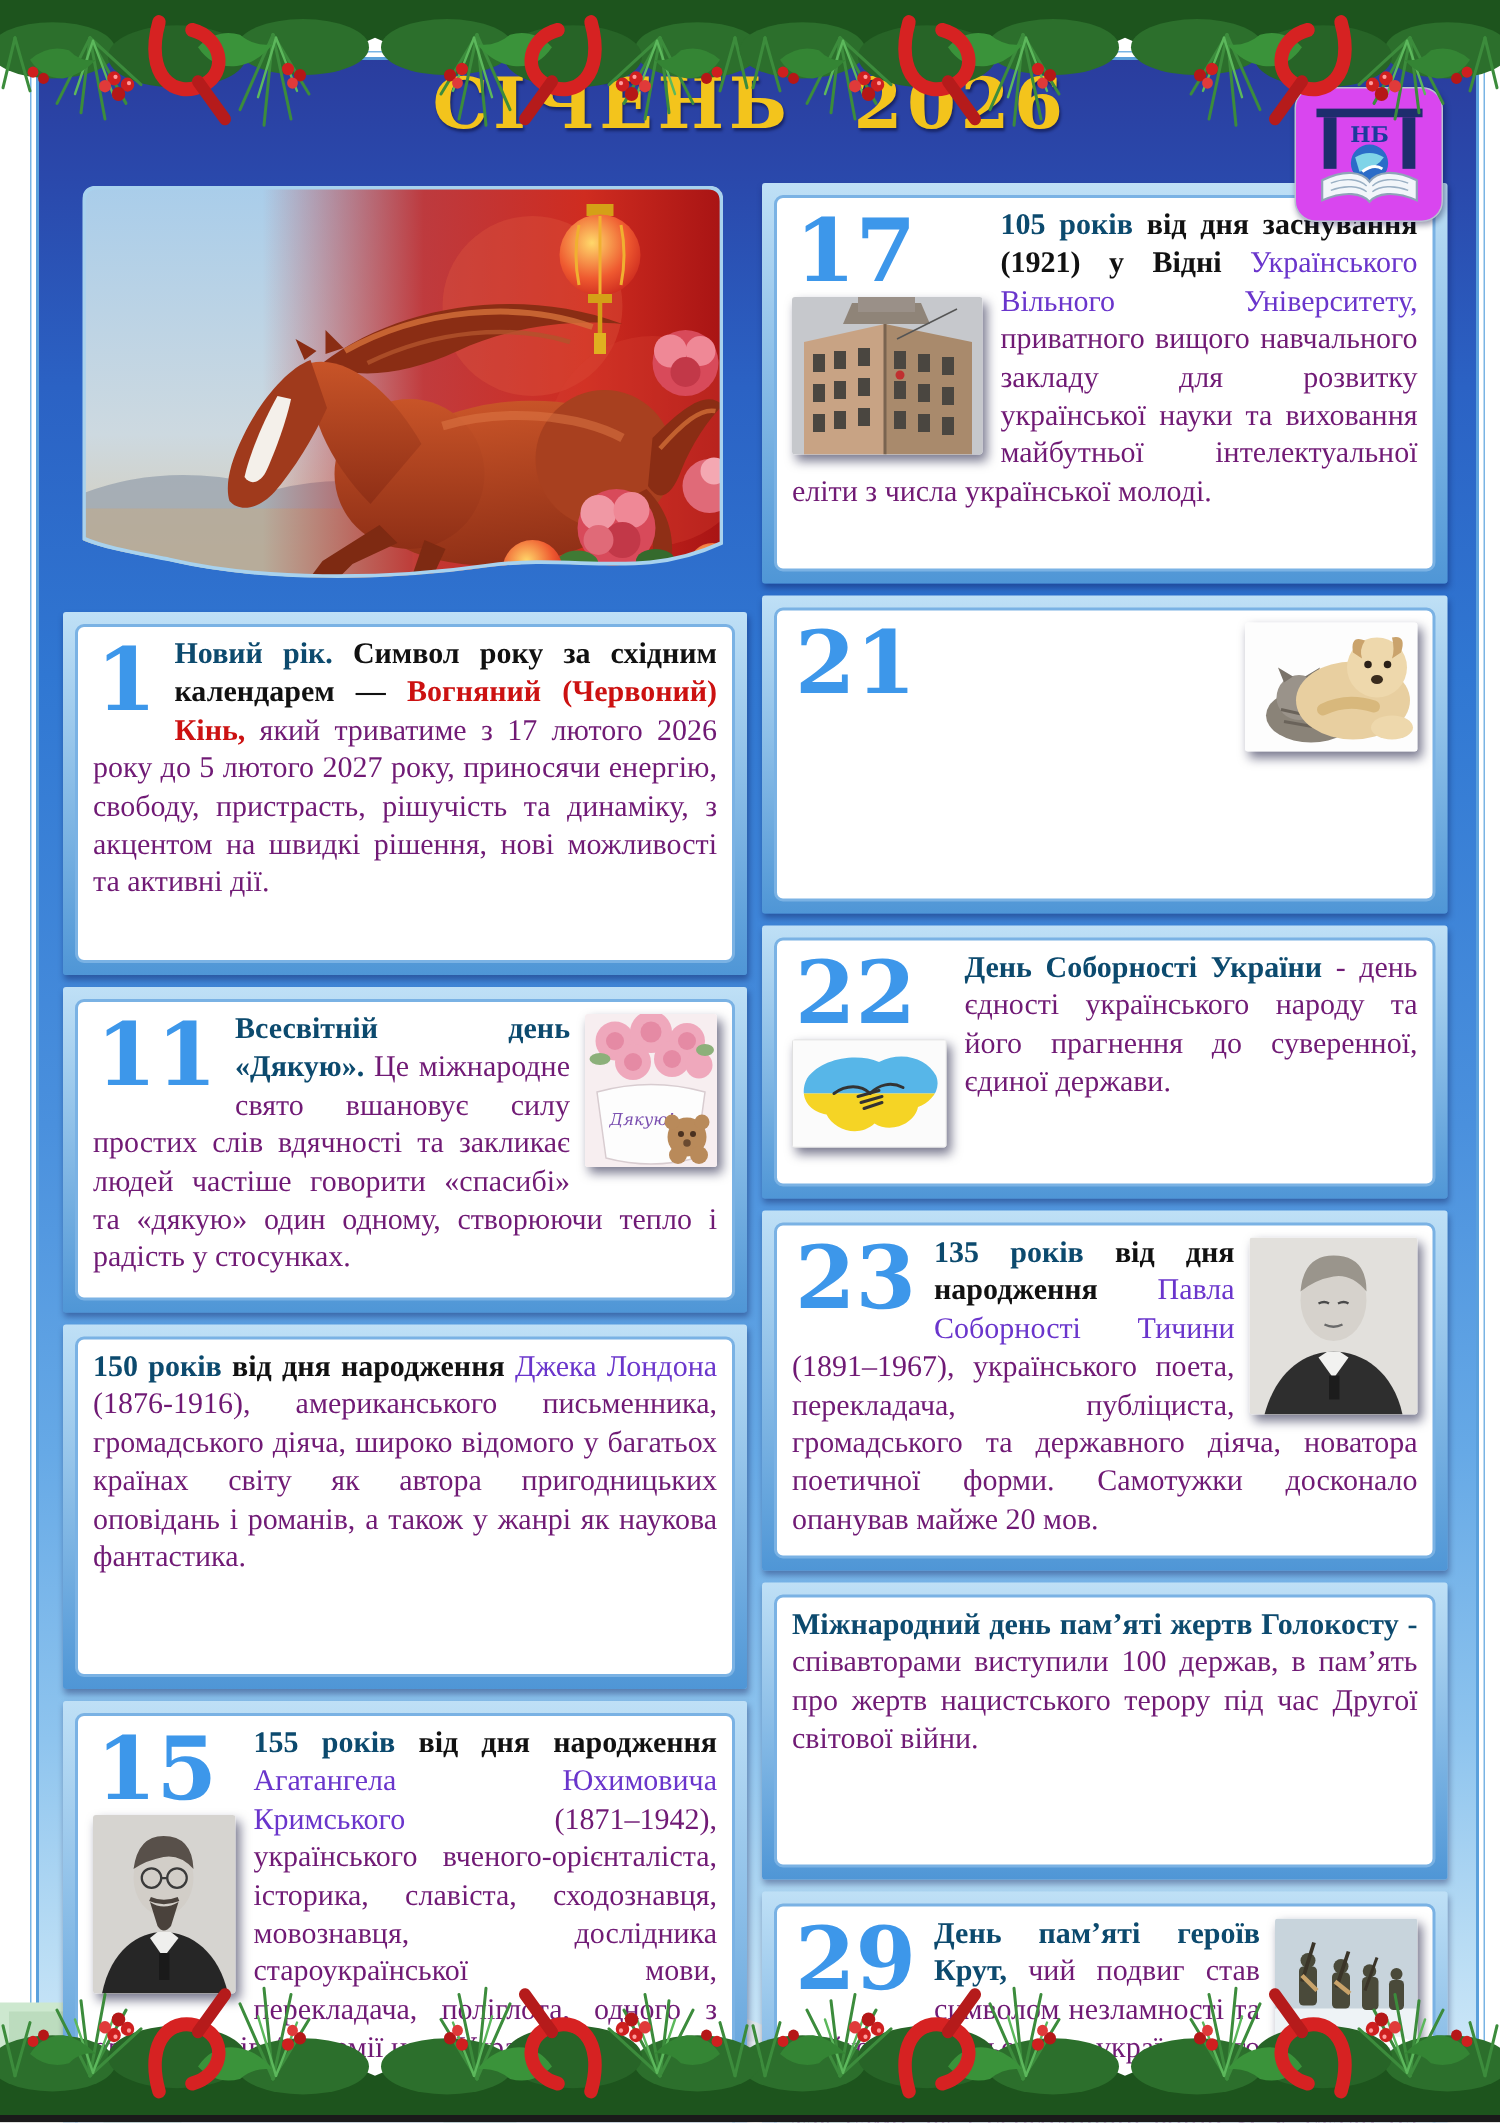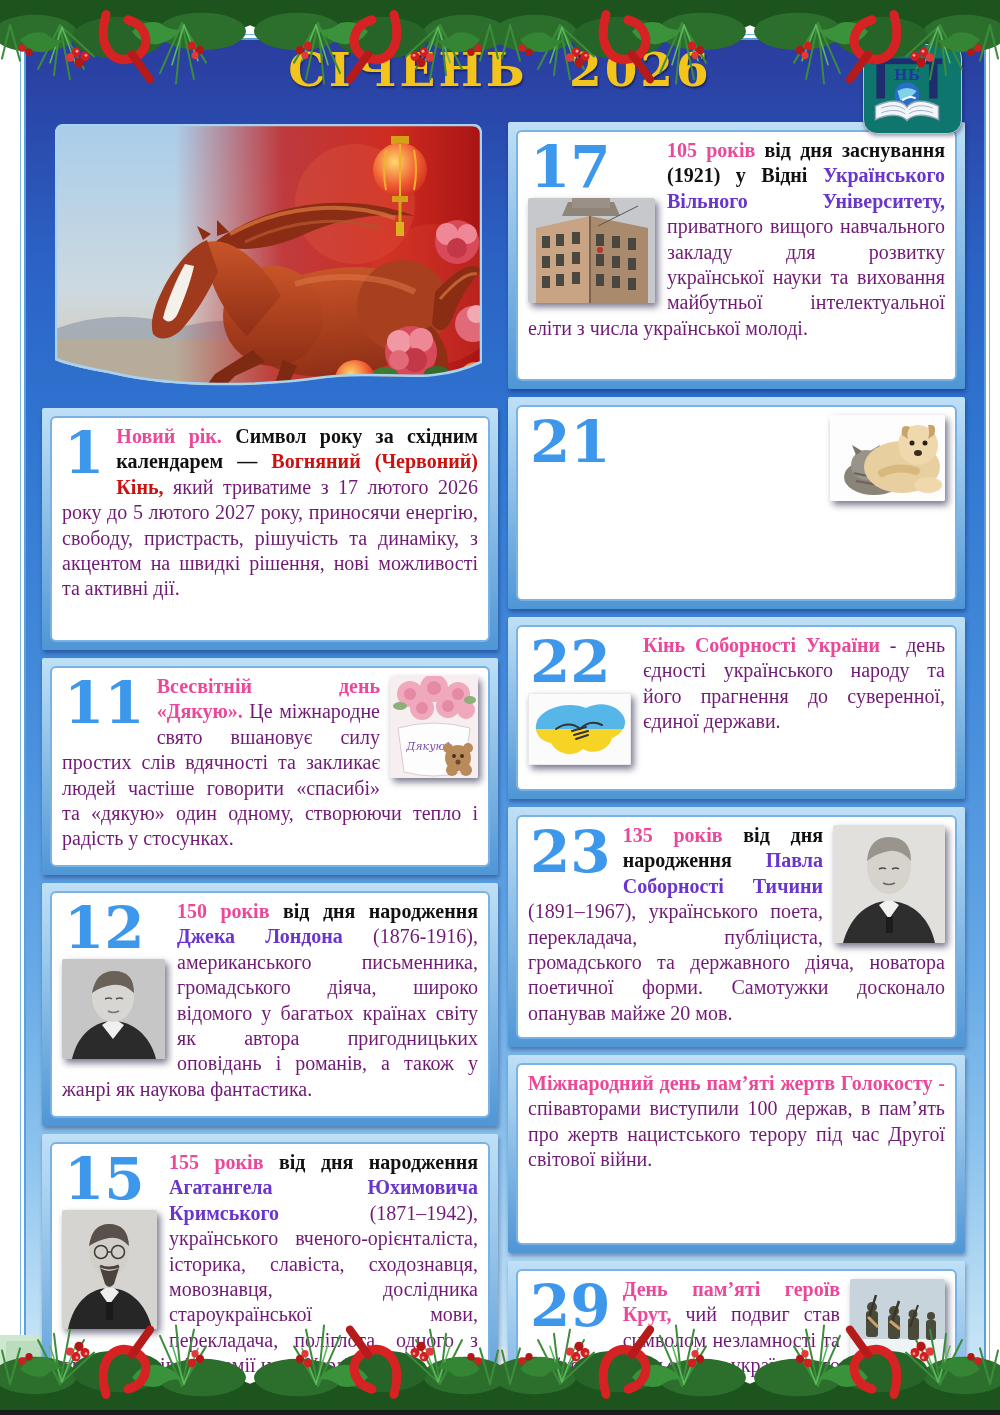--- a/index.html
+++ b/index.html
@@ -11,23 +11,23 @@
     border:2px solid #5aa0dc;border-radius:4px;
     box-shadow:0 0 0 3px #ffffff, 0 0 0 4px #79b4e4;
     background:linear-gradient(180deg,#2a3d9e 0%,#2a49ac 6%,#2b62c4 16%,#3077d2 30%,
                #4a90dd 52%,#66a9e6 68%,#8ec4ee 82%,#b8dcf4 92%,#d6ecfa 100%);}
 
   .page-title{position:absolute;left:0;right:0;top:42px;z-index:4;text-align:center;
     font-family:"DejaVu Serif","Liberation Serif",serif;font-weight:bold;font-size:47px;
     color:#f3c41c;letter-spacing:3px;word-spacing:22px;text-shadow:1px 2px 2px rgba(0,0,30,.45);}
 
   
-  .logo-box{position:absolute;right:38px;top:44px;width:97px;height:88px;z-index:5;
-    background:#0f766e;border:1px solid #b8c4d0;border-radius:14px;
-    box-shadow:1px 2px 4px rgba(0,0,50,.4);display:flex;align-items:center;justify-content:flex-start;}
+  .logo-box{position:absolute;right:38px;top:58px;width:97px;height:88px;z-index:5;
+    background:#d946ef;border:1px solid #b8c4d0;border-radius:14px;
+    box-shadow:1px 2px 4px rgba(0,0,50,.4);display:flex;align-items:center;justify-content:center;}
 
   
   .col{position:absolute;z-index:3;display:flex;flex-direction:column;gap:8px;}
   .col-left{left:42px;top:124px;width:456px;}
   .col-right{left:508px;top:122px;width:457px;}
 
   
   .horse-wrap{width:427px;height:276px;margin-left:13px;position:relative;}
 
   
@@ -38,23 +38,23 @@
 
   .day{float:left;font-family:"DejaVu Serif",serif;font-weight:bold;font-size:58px;
     line-height:50px;color:#3d97ea;padding:4px 12px 0 2px;}
   .leftcol{float:left;margin:0 12px 4px 0;display:flex;flex-direction:column;align-items:flex-start;}
   .leftcol .day{float:none;padding:4px 6px 6px 2px;}
 
   .photo{box-shadow:3px 4px 7px rgba(10,10,50,.55);border-radius:2px;display:block;}
   .photoR{float:right;margin:2px 0 4px 10px;}
 
   .entry-text{margin:0;text-align:justify;font-size:20px;line-height:1.27;color:#151515;}
-  .sg-blue{color:#ec4899;font-weight:bold;}
+  .sg-blue{color:#0c4a6e;font-weight:bold;}
   .sg-bold{color:#111111;font-weight:bold;}
-  .sg-purple{color:#6a35cc;font-weight:bold;}
+  .sg-purple{color:#6a35cc;font-weight:normal;}
   .sg-red{color:#cc1111;font-weight:bold;}
   .sg-plain{color:#701a75;}
 
   
   .h220{min-height:208px;} .h195{min-height:183px;} .h221{min-height:209px;} .h280{min-height:268px;}
   .h245{min-height:233px;} .h190{min-height:178px;} .h160{min-height:148px;}
   .h218{min-height:206px;} .h176{min-height:164px;} .h196{min-height:184px;}
 
   
   .garland-top{position:absolute;left:0;top:-4px;width:1000px;height:100px;z-index:6;}
@@ -258,33 +258,20 @@
           <circle cx="64" cy="80" r="2" fill="#4a3120"></circle>
             <circle cx="72" cy="80" r="2" fill="#4a3120"></circle>
             <circle cx="68" cy="86" r="2.5" fill="#6a4a30"></circle>
         </svg>
         <p class="entry-text"><span class="sg-blue">Всесвітній день «Дякую». </span><span class="sg-plain">Це міжнародне свято вшановує силу простих слів вдячності та закликає людей частіше говорити «спасибі» та «дякую» один одному, створюючи тепло і радість у стосунках.</span></p>
       </div>
     </div>
 
     <div class="panel h221">
       <div class="panel-inner">
-        <span class="leftcol">
-          <span class="day">12</span>
-          <svg class="photo" width="103" height="100" viewBox="0 0 103 100">
-            <rect width="103" height="100" fill="#cfcfcf"></rect>
-            <rect width="103" height="100" fill="#bdbdbd" opacity="0.5"></rect>
-            <path d="M10,100 C16,74 34,62 51,62 C70,62 88,76 94,100 Z" fill="#2b2b2b"></path>
-            <path d="M40,66 L51,80 L62,66 L56,62 L46,62 Z" fill="#f0f0ee"></path>
-            <ellipse cx="51" cy="38" rx="21" ry="25" fill="#d8d6d2"></ellipse>
-            <path d="M30,34 Q34,12 52,12 Q72,12 72,34 Q62,24 50,26 Q38,28 30,34 Z" fill="#6a6258"></path>
-            <path d="M43,40 Q47,38 50,40 M54,40 Q58,38 61,40" stroke="#555" stroke-width="1.5" fill="none"></path>
-            <path d="M46,52 Q51,55 57,52" stroke="#777" stroke-width="1.5" fill="none"></path>
-          </svg>
-        </span>
         <p class="entry-text"><span class="sg-blue">150 років </span><span class="sg-bold">від дня народження </span><span class="sg-purple">Джека Лондона </span><span class="sg-plain">(1876-1916), американського письменника, громадського діяча, широко відомого у багатьох країнах світу як автора пригодницьких оповідань і романів, а також у жанрі як наукова фантастика.</span></p>
       </div>
     </div>
 
     <div class="panel h280">
       <div class="panel-inner">
         <span class="leftcol">
           <span class="day">15</span>
           <svg class="photo" width="95" height="119" viewBox="0 0 95 119">
             <rect width="95" height="119" fill="#d6d4d0"></rect>
@@ -386,21 +373,21 @@
               <rect x="0" y="0" width="103" height="36" fill="#57b6e8"></rect>
               <rect x="0" y="36" width="103" height="36" fill="#f5d425"></rect>
             </g>
             <g stroke="#333" stroke-width="2" fill="none" stroke-linecap="round">
               <path d="M28,36 C36,30 46,30 52,36"></path>
               <path d="M74,32 C66,28 58,30 52,36"></path>
               <path d="M44,38 L58,34 M46,42 L60,38 M48,46 L60,42"></path>
             </g>
           </svg>
         </span>
-        <p class="entry-text"><span class="sg-blue">Кінь Соборності України </span><span class="sg-plain">- день єдності українського народу та його прагнення до суверенної, єдиної держави.</span></p>
+        <p class="entry-text"><span class="sg-blue">День Соборності України </span><span class="sg-plain">- день єдності українського народу та його прагнення до суверенної, єдиної держави.</span></p>
       </div>
     </div>
 
     <div class="panel h218">
       <div class="panel-inner">
         <span class="day">23</span>
         <svg class="photo photoR" width="112" height="118" viewBox="0 0 112 118">
           <rect width="112" height="118" fill="#e2e0dc"></rect>
           <path d="M10,118 C18,88 38,76 56,76 C76,76 96,90 102,118 Z" fill="#2e2e2e"></path>
           <path d="M46,80 L56,94 L66,80 L60,76 L52,76 Z" fill="#f2f2f0"></path>

